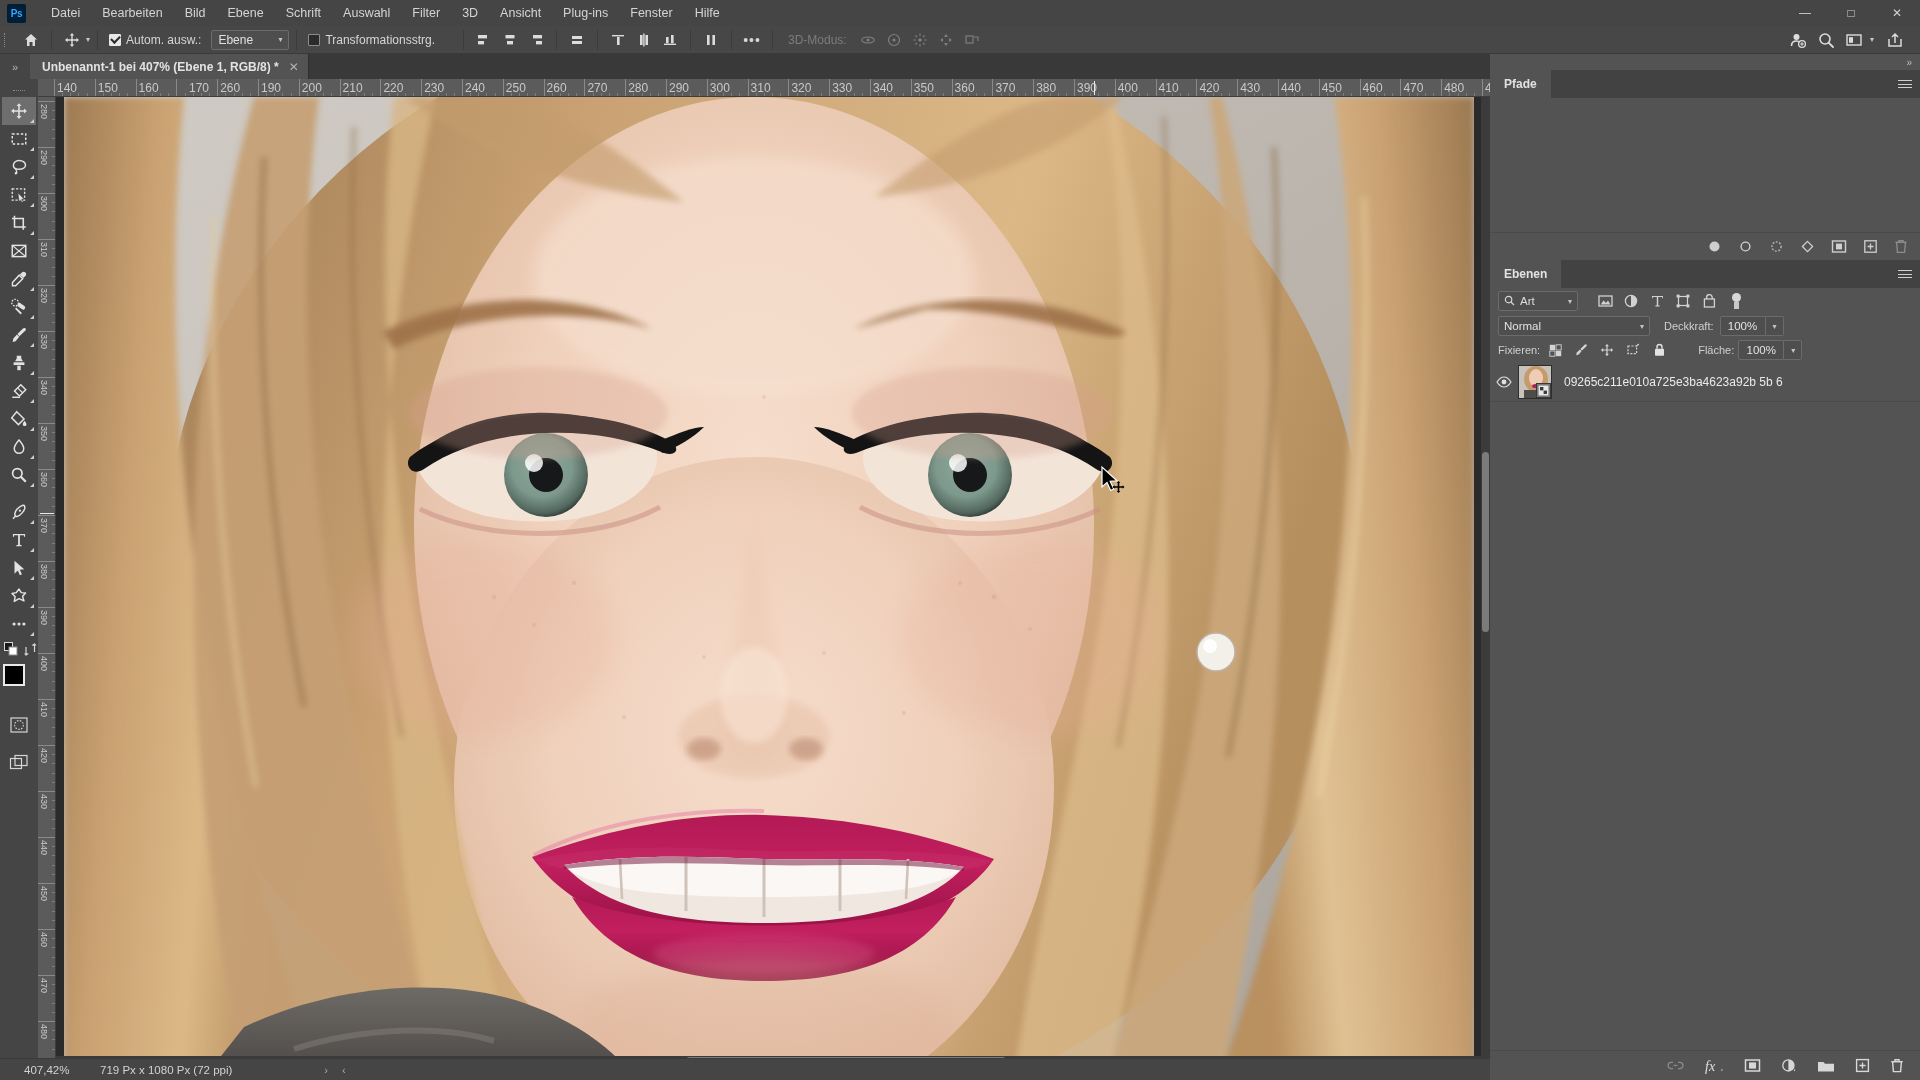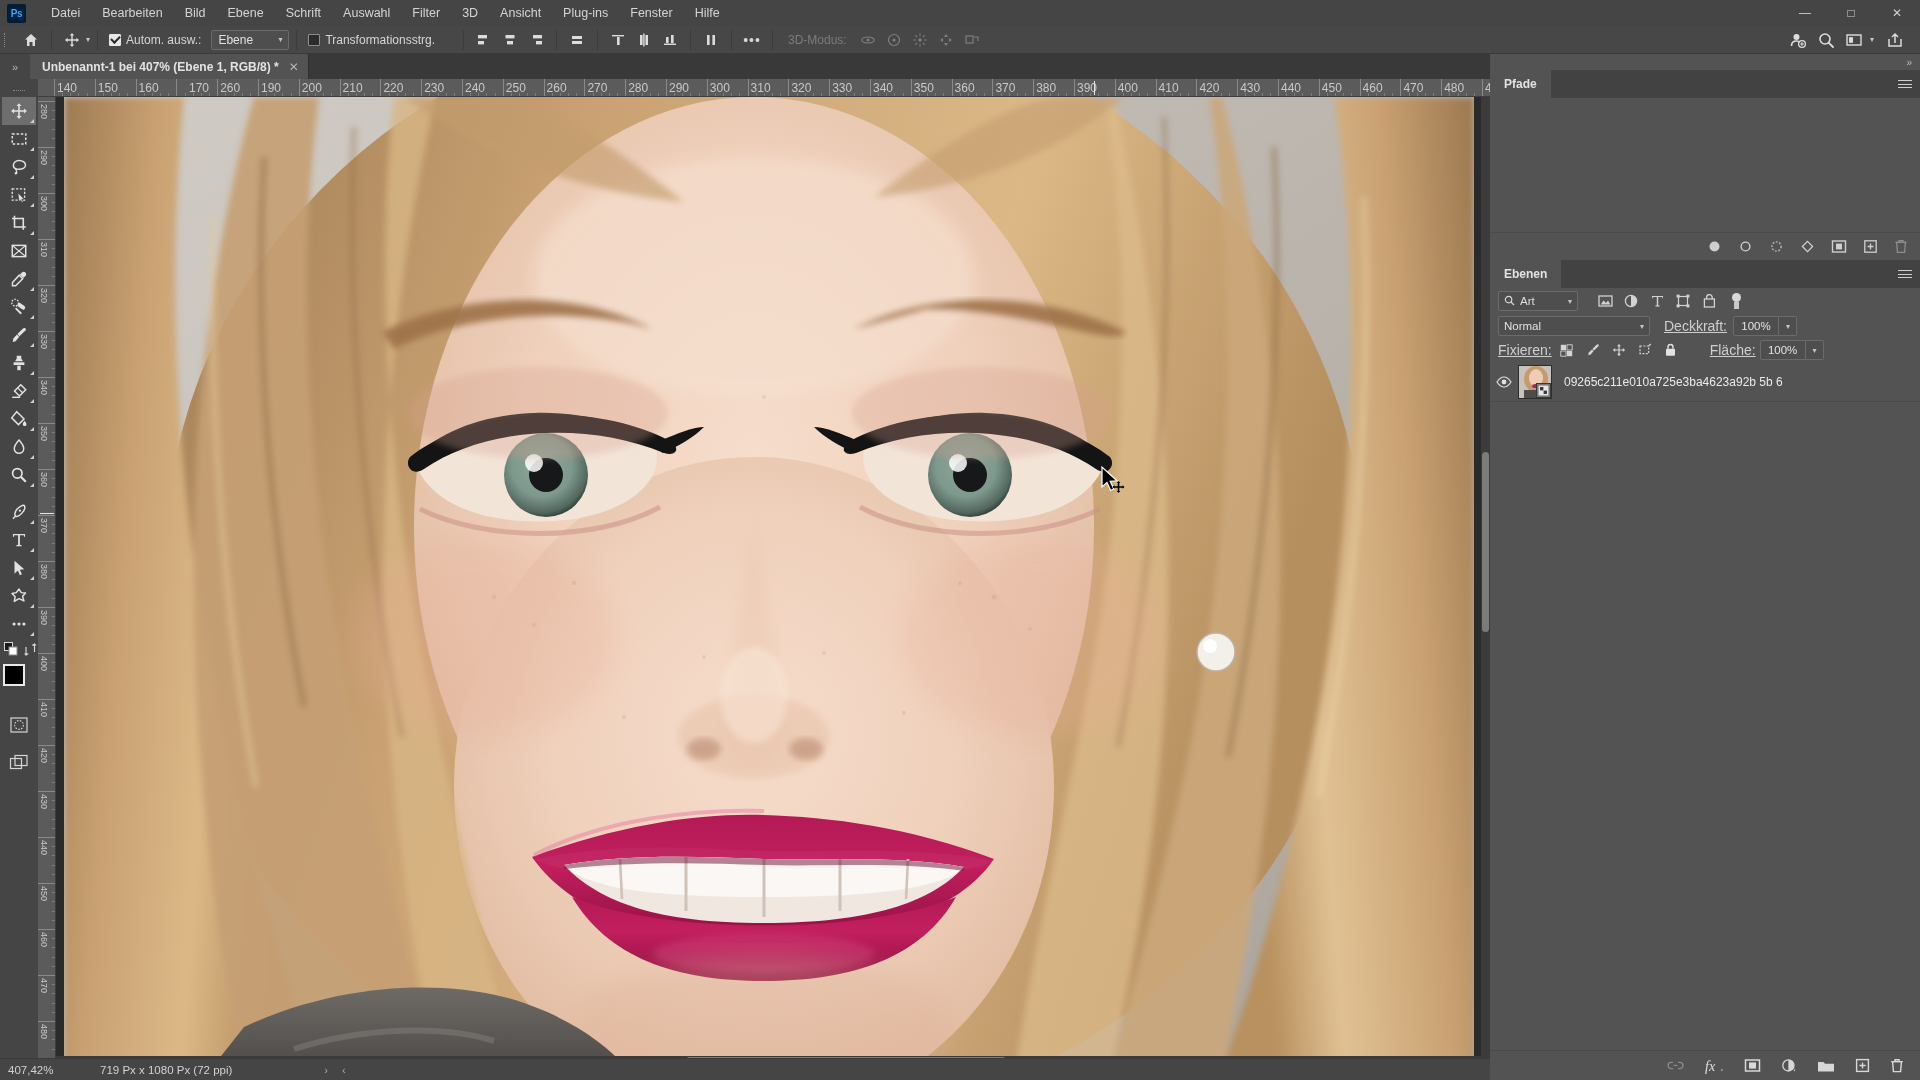--- a/index.html
+++ b/index.html
@@ -133,21 +133,21 @@
     position: absolute; left: 56px; bottom: 15px; width: 1434px; height: 9px; background: #3b3b3b;
   }
   .scroll-h .thumb { position: absolute; top: 1px; left: 630px; width: 320px; height: 7px; background: #7b7b7b; border-radius: 4px; }
 
   
   .statusbar {
     position: absolute; left: 0; bottom: 0; width: 1490px; height: 22px;
     background: #454545; display: flex; align-items: center; gap: 0;
     font-size: 11.5px; color: #d2d2d2; border-top: 1px solid #3a3a3a;
   }
-  .sb-zoom { width: 90px; padding-left: 8px; }
+  .sb-zoom { width: 90px; padding-left: 24px; }
   .sb-info { padding-left: 10px; }
   .sb-arrows { margin-left: 92px; display: flex; gap: 14px; color: #a8a8a8; font-size: 11px; }
 
   
   .rightcol { position: absolute; left: 1490px; top: 54px; width: 430px; height: 1026px; background: #535353; }
   .collapse-row { height: 16px; display: flex; justify-content: flex-end; align-items: center; padding-right: 8px; color: #bdbdbd; font-size: 10px; }
 
   .panel { background: #535353; }
   .panel-tabs { display: flex; align-items: stretch; height: 28px; background: #424242; position: relative; }
   .panel-tab {
@@ -181,21 +181,21 @@
   .toggle-knob .s { width: 5px; height: 7px; background: #c9c9c9; }
 
   .blend-row {
     height: 24px; display: flex; align-items: center; padding: 0 10px 0 8px; gap: 6px;
   }
   .blend-combo {
     height: 20px; width: 152px; background: #4e4e4e; border: 1px solid #6b6b6b; border-radius: 2px;
     display: flex; align-items: center; justify-content: space-between; padding: 0 5px;
     font-size: 11.5px; color: #e2e2e2;
   }
-  .lbl { font-size: 14px; color: #cfcfcf; text-decoration: underline; }
+  .lbl { font-size: 11px; color: #cfcfcf; }
   .num-combo {
     height: 20px; display: flex; align-items: center;
   }
   .num-box {
     height: 20px; width: 46px; background: #4e4e4e; border: 1px solid #6b6b6b;
     border-radius: 2px 0 0 2px; display: flex; align-items: center; justify-content: center;
     font-size: 11.5px; color: #e2e2e2;
   }
   .num-drop {
     height: 20px; width: 18px; background: #4e4e4e; border: 1px solid #6b6b6b; border-left: none;

